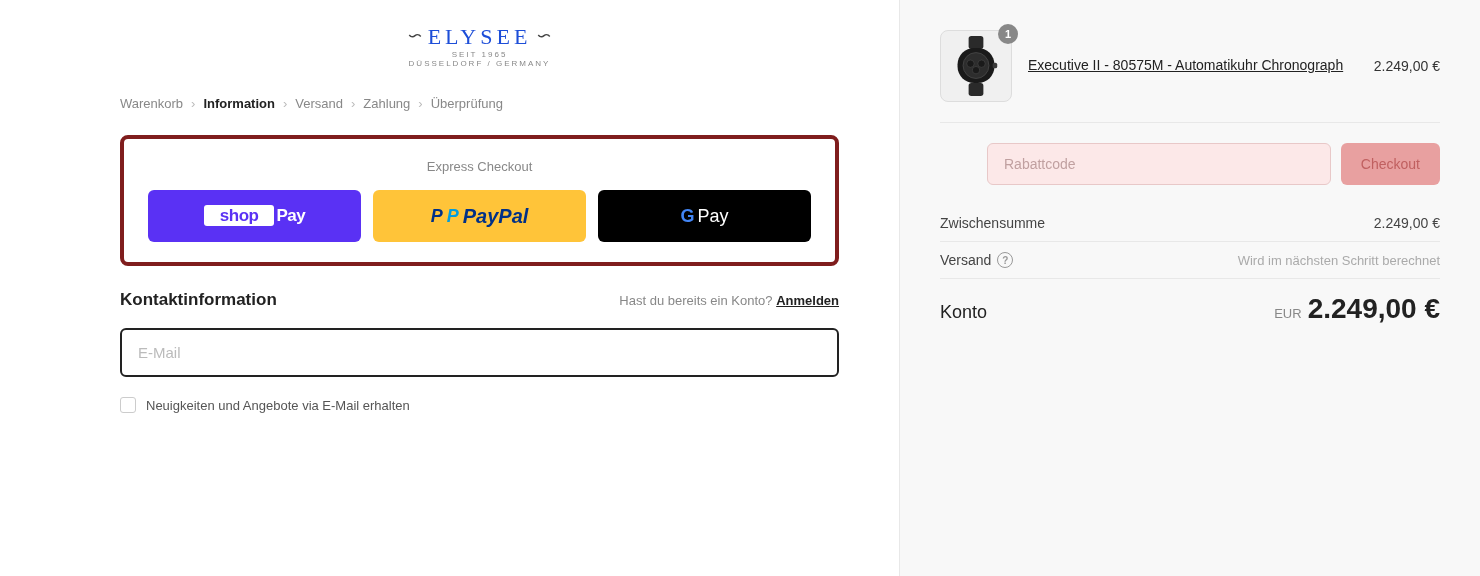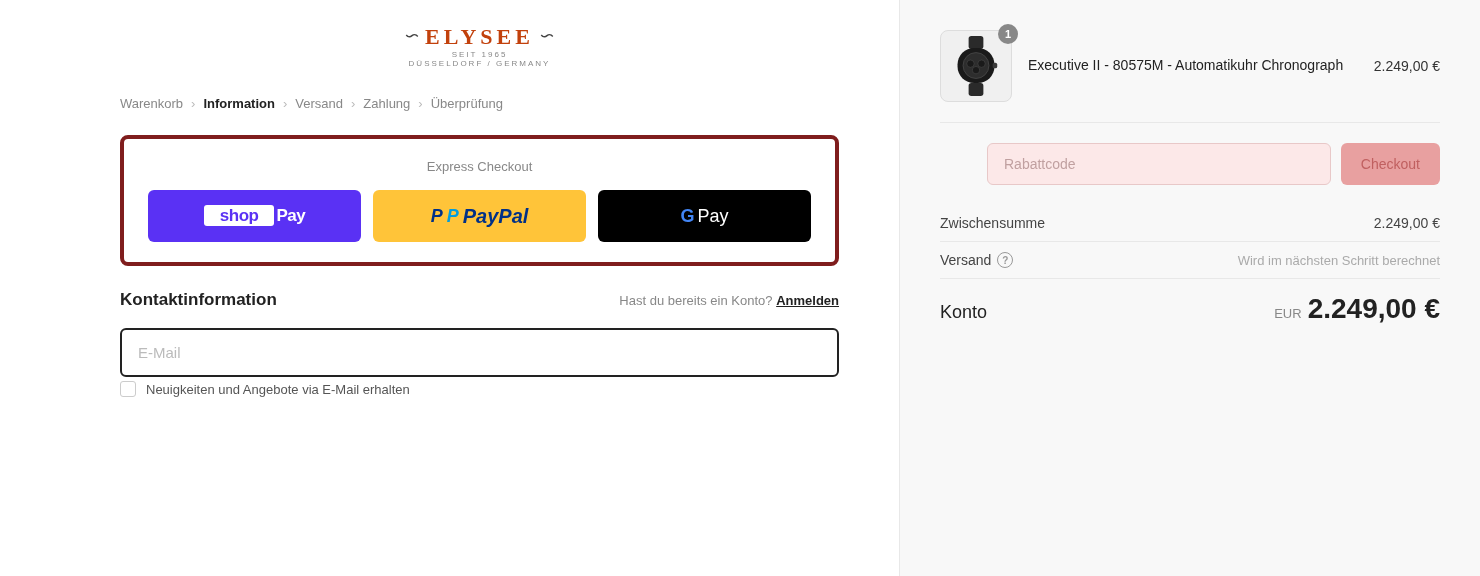--- a/index.html
+++ b/index.html
@@ -24,23 +24,23 @@
     .logo-area {
       display: flex;
       justify-content: center;
       margin-bottom: 28px;
     }
     .logo-container {
       text-align: center;
     }
     .logo-brand {
       font-size: 22px;
-      font-weight: 700;
+      font-weight: 400;
       letter-spacing: 4px;
-      color: #c2410c;
+      color: #1d4ed8;
       font-family: Georgia, serif;
     }
     .logo-tagline {
       font-size: 8px;
       color: #888;
       letter-spacing: 2px;
       display: flex;
       align-items: center;
       justify-content: center;
       gap: 4px;
@@ -172,21 +172,21 @@
     .login-hint a {
       color: #222;
       font-weight: 600;
       text-decoration: underline;
       cursor: pointer;
     }
     .email-input-wrapper {
       border: 2px solid #222;
       border-radius: 6px;
       padding: 14px 16px;
-      margin-bottom: 4px;
+      margin-bottom: 20px;
     }
     .email-input {
       width: 100%;
       border: none;
       outline: none;
       font-size: 15px;
       color: #333;
       background: transparent;
     }
     .email-input::placeholder { color: #bbb; }
@@ -259,20 +259,21 @@
       font-weight: 600;
     }
     .item-info {
       flex: 1;
     }
     .item-name {
       font-size: 14px;
       font-weight: 500;
       color: #222;
       line-height: 1.4;
+      text-decoration: underline;
     }
     .item-price {
       font-size: 14px;
       color: #333;
       font-weight: 400;
       white-space: nowrap;
     }
     .discount-row {
       display: flex;
       gap: 10px;

